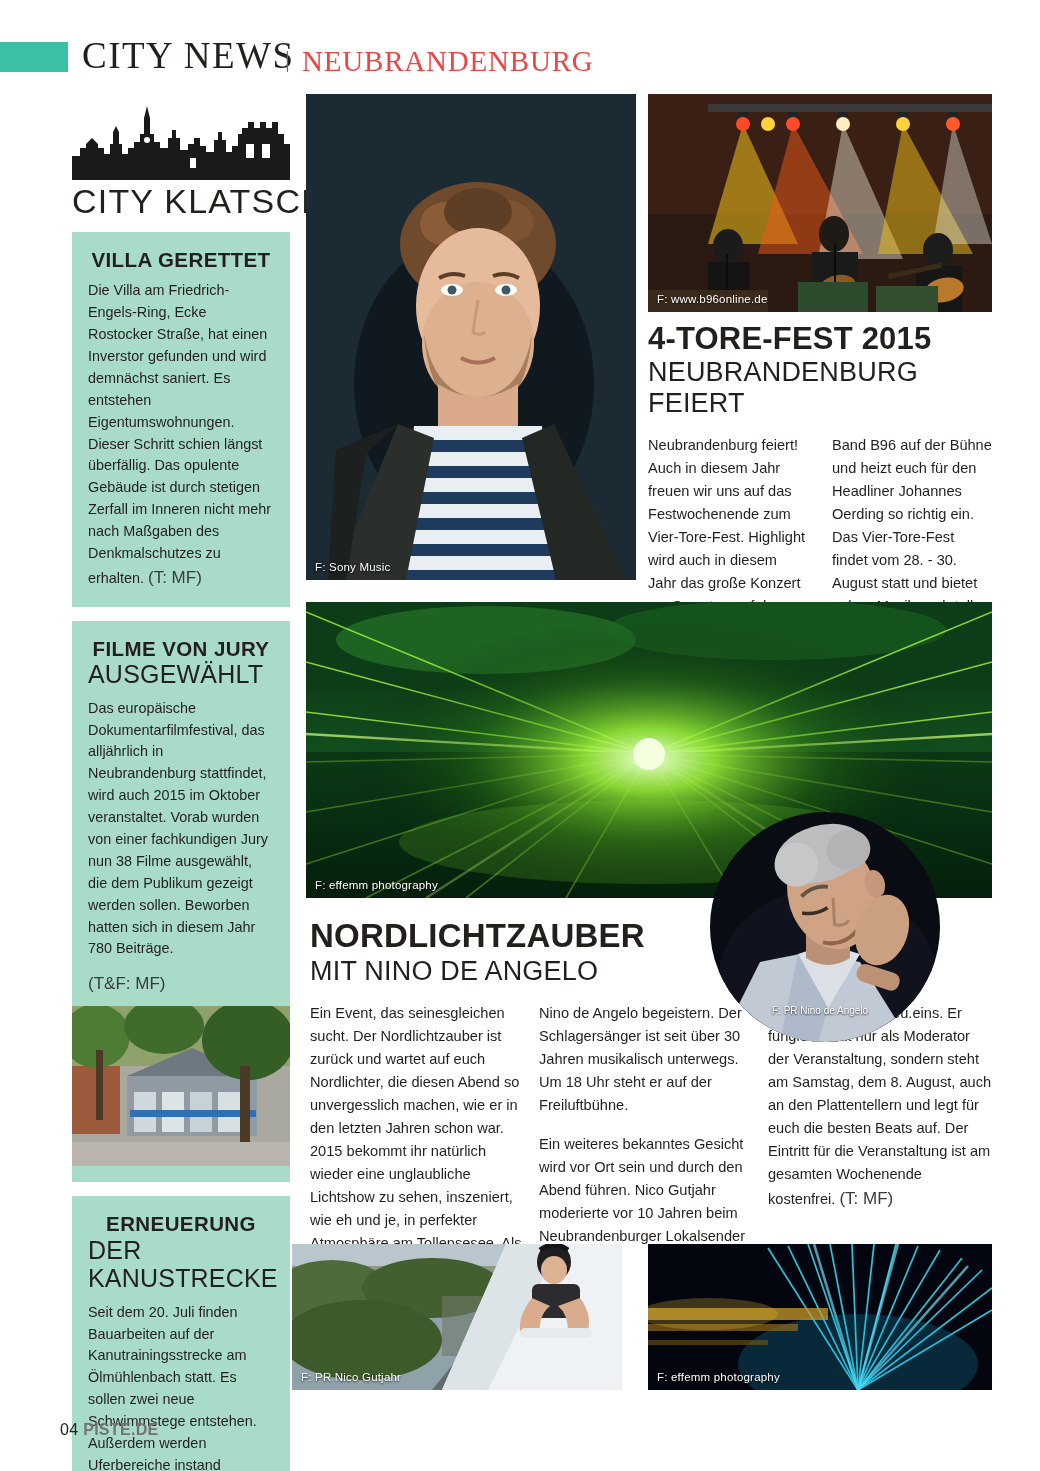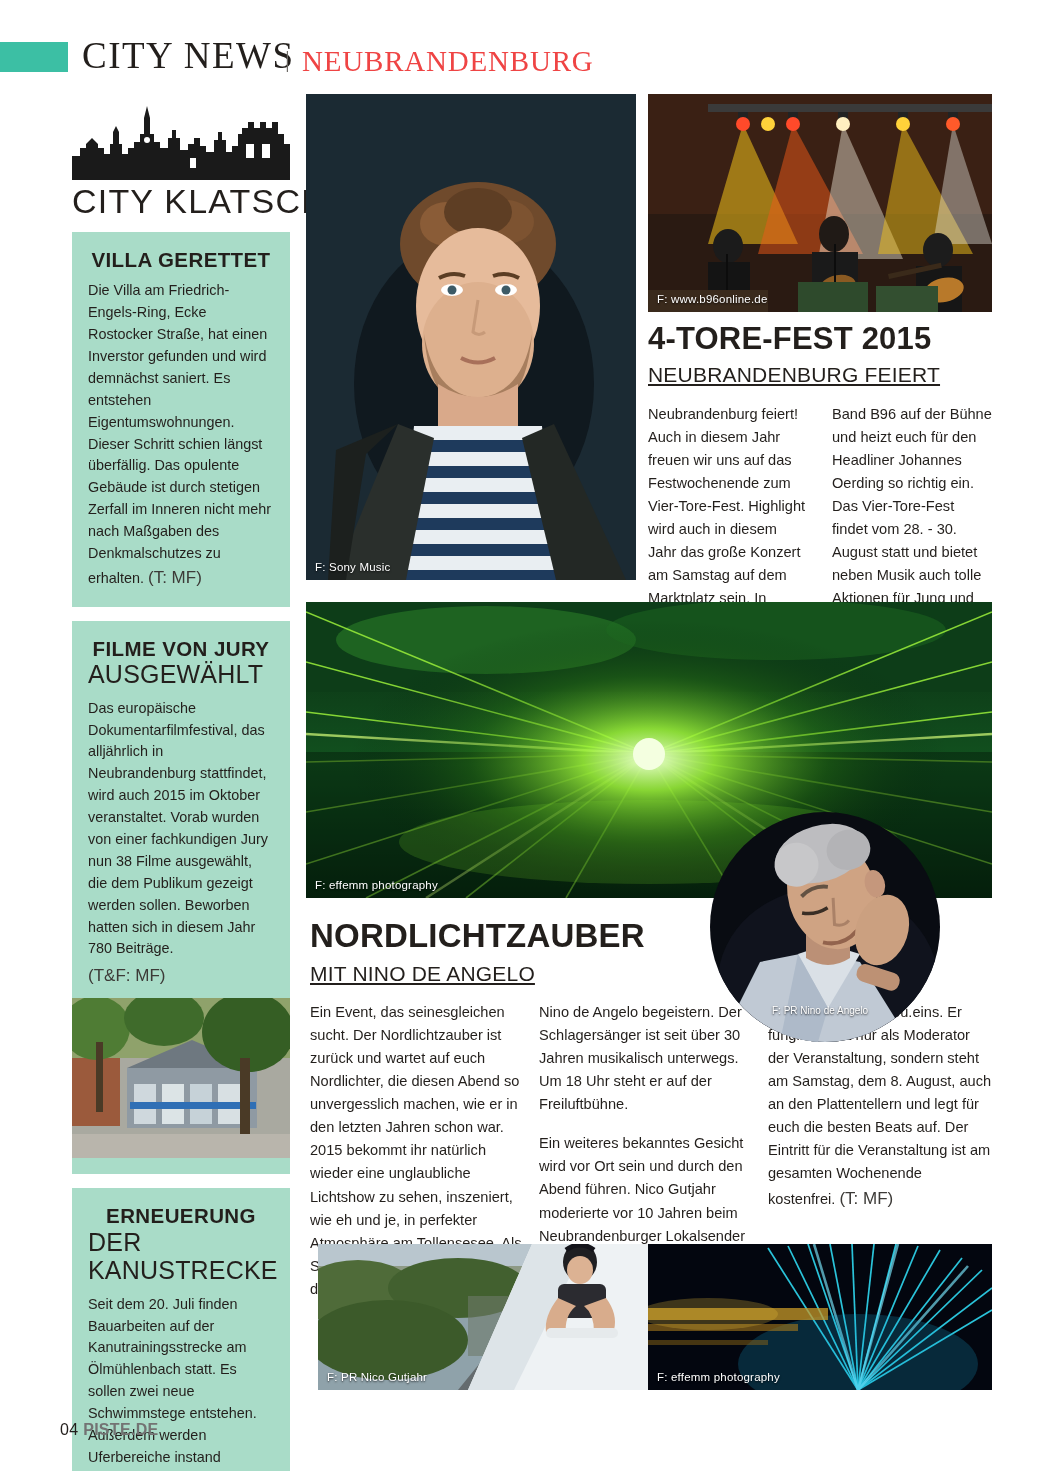--- a/index.html
+++ b/index.html
@@ -124,22 +124,22 @@
     z-index: 5;
   }
 
   
   .tore-block { position: absolute; left: 648px; top: 322px; width: 344px; }
   .hl-bold {
     font-size: 31px; font-weight: bold; letter-spacing: 0.2px;
     line-height: 1.08; color: #231f1c;
   }
   .hl-light {
-    font-size: 21px; font-weight: 400; letter-spacing: 0.2px;
-    line-height: 1.12; color: #231f1c; margin-top: 8px; text-decoration: underline;
+    font-size: 27px; font-weight: 400; letter-spacing: 0.2px;
+    line-height: 1.12; color: #231f1c; margin-top: 2px;
   }
   .two-col {
     margin-top: 16px;
     column-count: 2;
     column-gap: 24px;
     font-size: 14.6px;
     line-height: 1.58;
   }
 
   
@@ -218,21 +218,21 @@
       <span class="credit-inline">(T: MF)</span>
     </div>
   </div>
 
   <div class="mint-panel">
     <div class="panel-head-bold">FILME VON JURY</div>
     <div class="panel-head-light">AUSGEWÄHLT</div>
     <div class="panel-body">
       <span>Das europäische Dokumentarfilmfestival, das alljährlich in Neubrandenburg stattfindet, wird auch 2015 im Oktober veranstaltet. Vorab wurden von einer fachkundigen Jury nun 38 Filme ausgewählt, die dem Publikum gezeigt werden sollen. Beworben hatten sich in diesem Jahr 780 Beiträge.</span>
     </div>
-    <div class="credit-inline" style="margin-top:6px">(T&amp;F: MF)</div>
+    <div class="credit-inline" style="margin-top:14px">(T&amp;F: MF)</div>
     <div class="panel-photo panel-photo-wide" style="background:linear-gradient(180deg,#7ea34e 0%,#6d9a4a 18%,#8a9a82 38%,#a8aba0 58%,#96937f 78%,#7d8a6d 100%);">
       <svg viewBox="0 0 218 160" width="218" height="160" style="display:block">
         <rect width="218" height="160" fill="#8fa26b"></rect>
         <rect x="0" y="60" width="218" height="100" fill="#a9a9a0"></rect>
         <rect x="55" y="70" width="130" height="60" fill="#8f9aa3"></rect>
         <polygon points="55,70 120,42 185,70" fill="#6e7880"></polygon>
         <rect x="62" y="86" width="22" height="40" fill="#cfd8dd"></rect>
         <rect x="90" y="86" width="22" height="40" fill="#dce4e6"></rect>
         <rect x="118" y="86" width="22" height="40" fill="#c6d2d8"></rect>
         <rect x="146" y="86" width="22" height="40" fill="#d8e0e3"></rect>
@@ -454,21 +454,21 @@
     </div>
     <div class="ncol ncol-3">
       <p>
         <span>neu.eins. Er fungiert nicht nur als Moderator der Veranstaltung, sondern steht am Samstag, dem 8. August, auch an den Plattentellern und legt für euch die besten Beats auf. Der Eintritt für die Veranstaltung ist am gesamten Wochenende kostenfrei.</span>
         <span class="credit-inline">(T: MF)</span>
       </p>
     </div>
   </div>
 </div>
 
-<div class="photo" style="left:318px; top:1244px; width:330px; height:146px; background:#6b7a5c;">
+<div class="photo" style="left:292px; top:1244px; width:330px; height:146px; background:#6b7a5c;">
   <svg viewBox="0 0 330 146" width="330" height="146" style="display:block">
     <rect width="330" height="146" fill="#8fa2aa"></rect>
     <rect y="0" width="330" height="30" fill="#b9c6ce"></rect>
     <rect y="22" width="330" height="16" fill="#8e9a86"></rect>
     <ellipse cx="40" cy="50" rx="60" ry="34" fill="#4f6b39"></ellipse>
     <ellipse cx="140" cy="44" rx="70" ry="30" fill="#42602f"></ellipse>
     <ellipse cx="70" cy="96" rx="80" ry="40" fill="#3c5a2a"></ellipse>
     <rect x="150" y="52" width="70" height="60" fill="#6e7a6a" opacity=".6"></rect>
     <rect x="186" y="66" width="34" height="50" fill="#8a8f86" opacity=".7"></rect>
 

